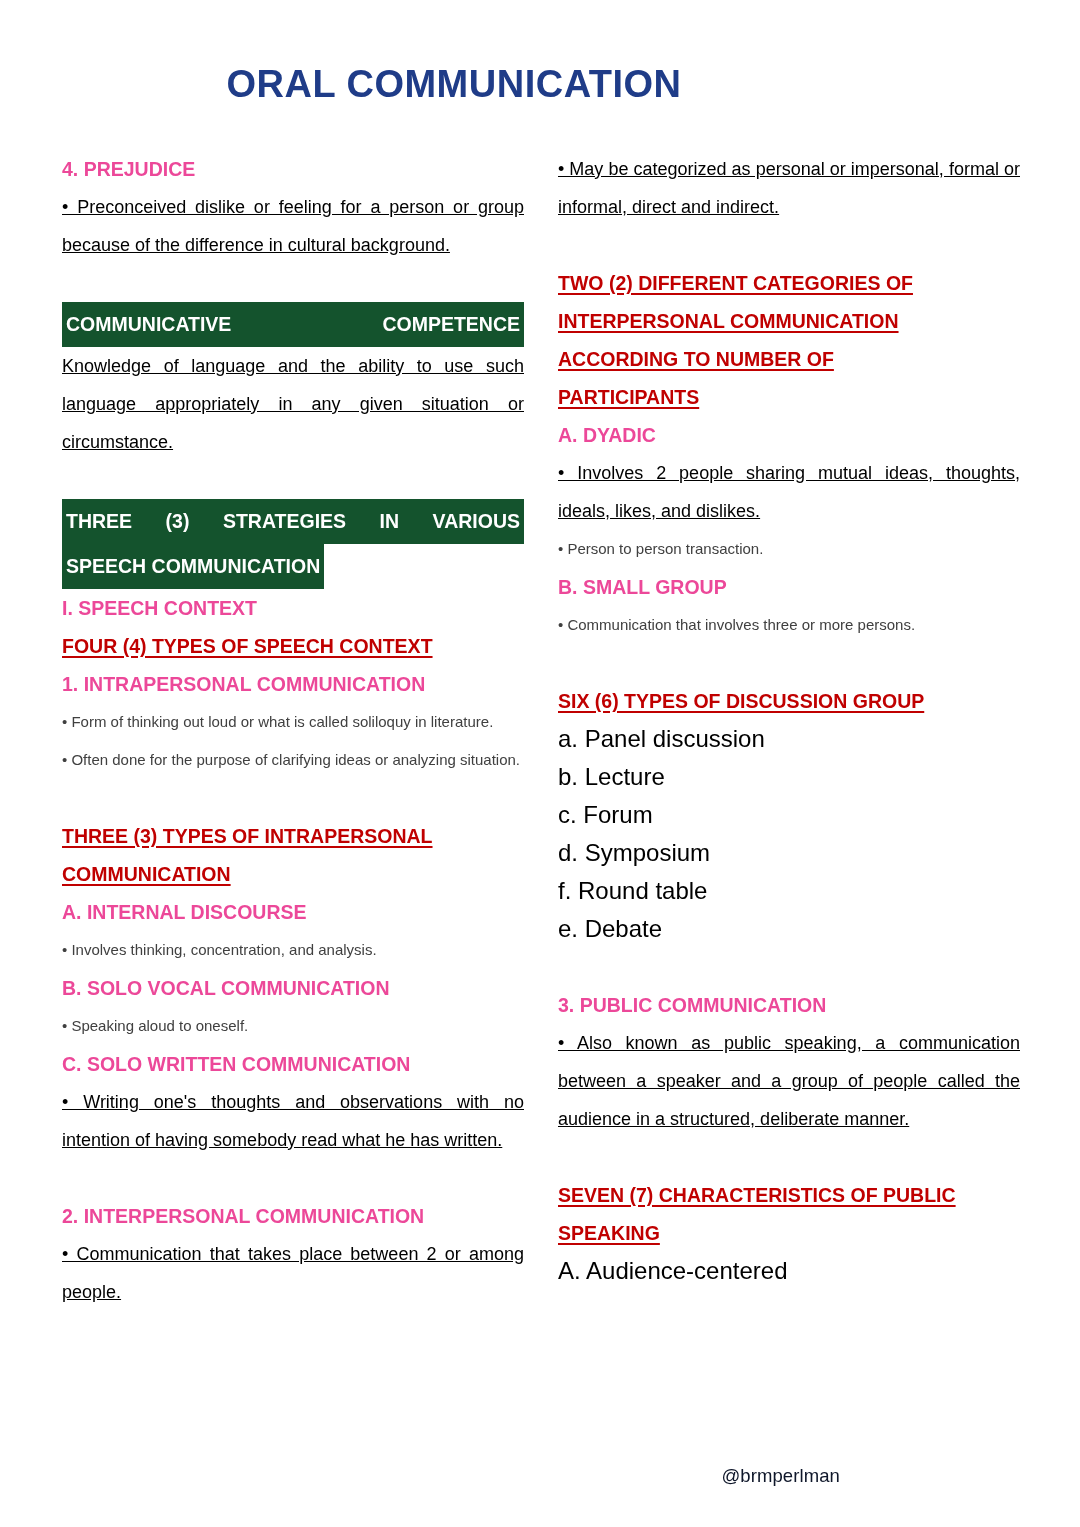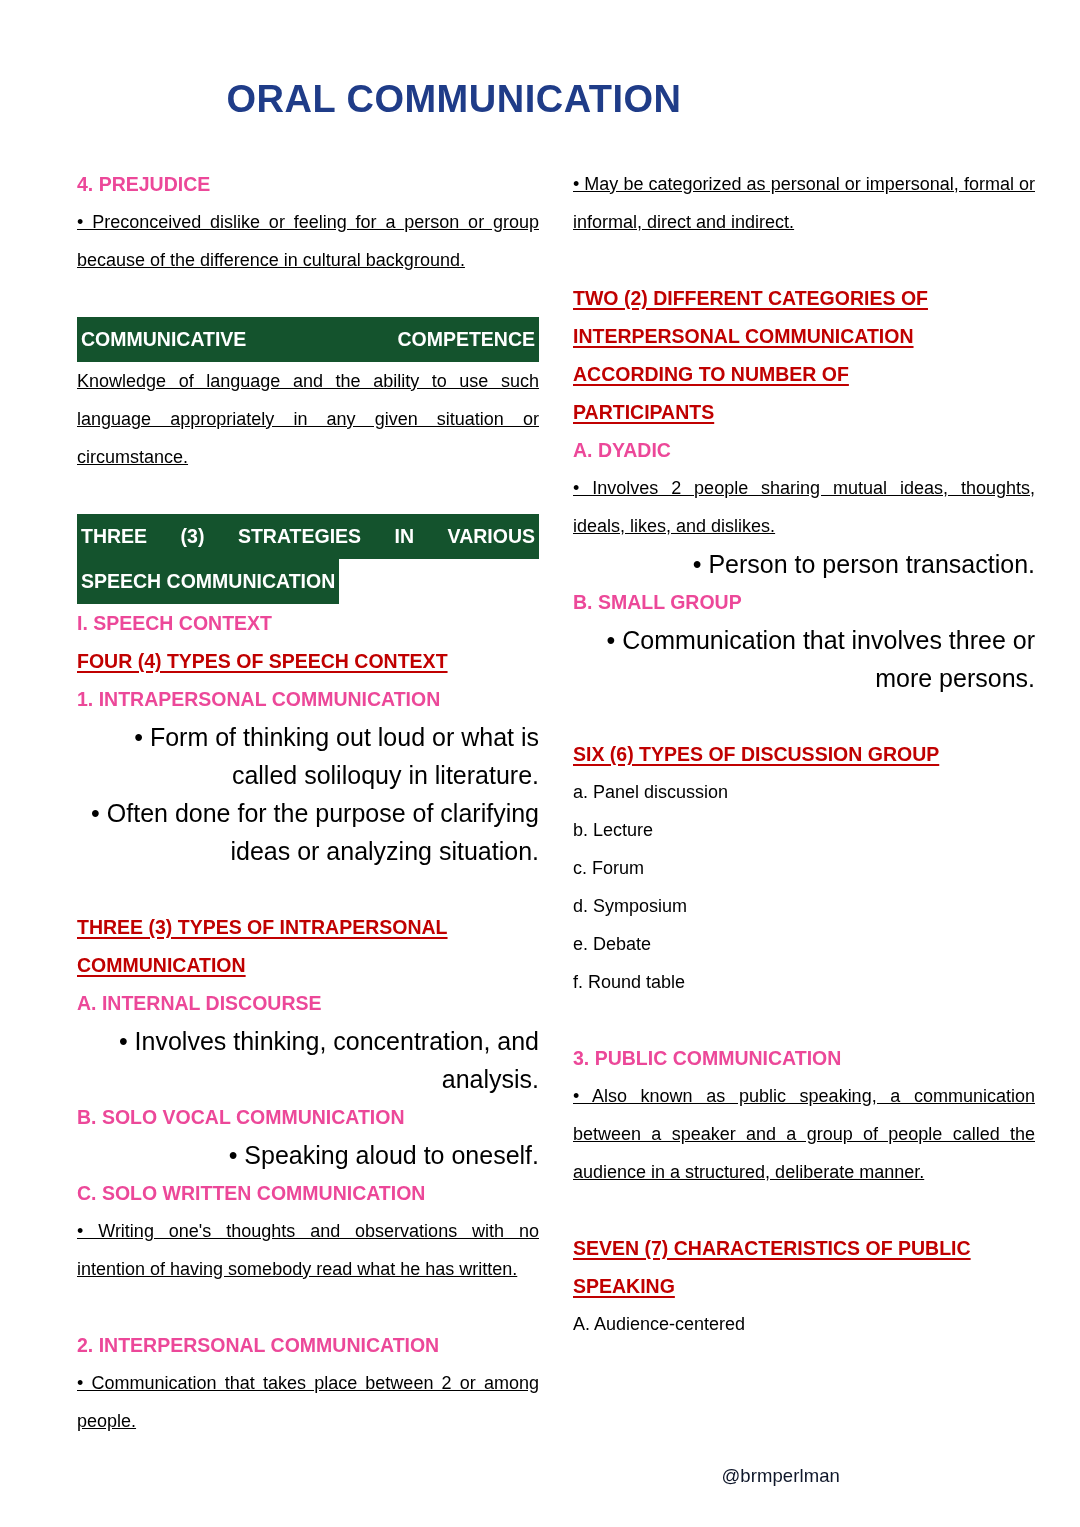--- a/index.html
+++ b/index.html
@@ -17,21 +17,21 @@
     font-family: "Liberation Sans", sans-serif;
     color: #000000;
     position: relative;
     overflow: hidden;
   }
 
   .page {
     width: 908px;
     height: 1527px;
     position: relative;
-    padding: 15px;
+    padding: 0;
   }
 
   
   .doc-title {
     text-align: center;
     font-size: 38px;
     font-weight: bold;
     color: #1F3C88;
     letter-spacing: 0.5px;
     margin: 0;
@@ -105,42 +105,42 @@
     text-align-last: justify;
     padding: 3px 4px 4px 4px;
   }
   .h-hl.hl-block .hl {
     display: inline-block;
     padding: 3px 4px 4px 4px;
   }
 
   
   .p-left {
-    font-size: 25px;
-    line-height: 38px;
-    color: #000000;
-    margin: 0;
-    text-align: right;
+    font-size: 15px;
+    line-height: 38px;
+    color: #404040;
+    margin: 0;
+    text-align: left;
   }
 
   
   .p-just {
     font-size: 18px;
     line-height: 38px;
     color: #000000;
     margin: 0;
     text-align: justify;
     text-align-last: left;
     hyphens: none;
     text-decoration: underline;
   }
 
   
   .li-plain {
-    font-size: 18px;
+    font-size: 24px;
     line-height: 38px;
     color: #000000;
     margin: 0;
   }
   .gap-md { height: 38px; }
 
   
   .watermark {
     position: absolute;
     right: 68px;
@@ -245,22 +245,22 @@
       </div>
 
       <div class="gap-md"></div>
 
       <div class="blk">
         <p class="h-red"><span class="ul">SIX (6) TYPES OF DISCUSSION GROUP</span></p>
         <p class="li-plain">a. Panel discussion</p>
         <p class="li-plain">b. Lecture</p>
         <p class="li-plain">c. Forum</p>
         <p class="li-plain">d. Symposium</p>
+        <p class="li-plain">f. Round table</p>
         <p class="li-plain">e. Debate</p>
-        <p class="li-plain">f. Round table</p>
       </div>
 
       <div class="gap-md"></div>
 
       <div class="blk">
         <p class="h-bold">3. PUBLIC COMMUNICATION</p>
         <p class="p-just">• Also known as public speaking, a communication between a speaker and a group of people called the audience in a structured, deliberate manner.</p>
       </div>
 
       <div class="gap-md"></div>

